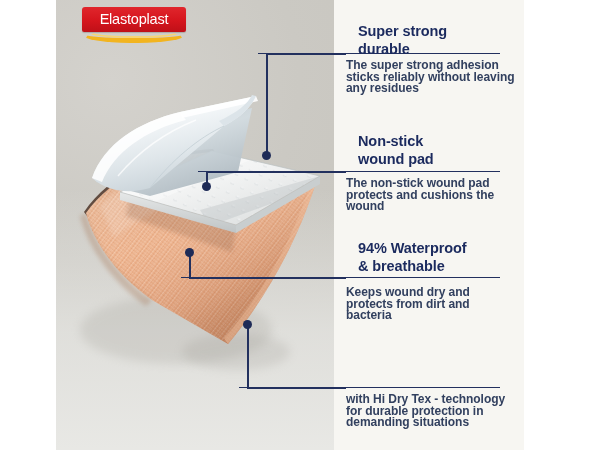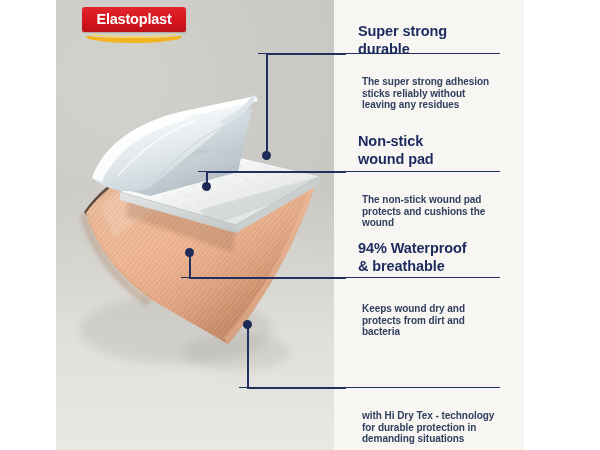--- a/index.html
+++ b/index.html
@@ -66,21 +66,21 @@
     box-shadow: 0 1px 1px rgba(0,0,0,0.18);
   }
   .logo-text {
     position: absolute;
     left: 0; top: 0;
     width: 104px; height: 25px;
     line-height: 25px;
     text-align: center;
     color: #ffffff;
     font-size: 14.5px;
-    font-weight: bold;
+    font-weight: normal;
     letter-spacing: -0.2px;
   }
   .logo-swoosh {
     position: absolute;
     left: 1px; top: 18px;
     width: 102px; height: 18px;
     border-bottom: 5px solid #f2b41f;
     border-left: 3px solid transparent;
     border-right: 3px solid transparent;
     border-radius: 0 0 46% 46%;
@@ -127,23 +127,23 @@
     line-height: 17.5px;
     letter-spacing: -0.1px;
   }
   .rule {
     position: absolute;
     height: 1.5px;
     background: #22305e;
     z-index: 12;
   }
   .feature p {
-    margin: 16px;
+    margin: 0;
     color: #32405f;
-    font-size: 10px;
+    font-size: 12px;
     line-height: 11.6px;
     font-weight: bold;
     letter-spacing: -0.05px;
   }
 </style>
 </head>
 <body>
 
 <div id="stage">
 

